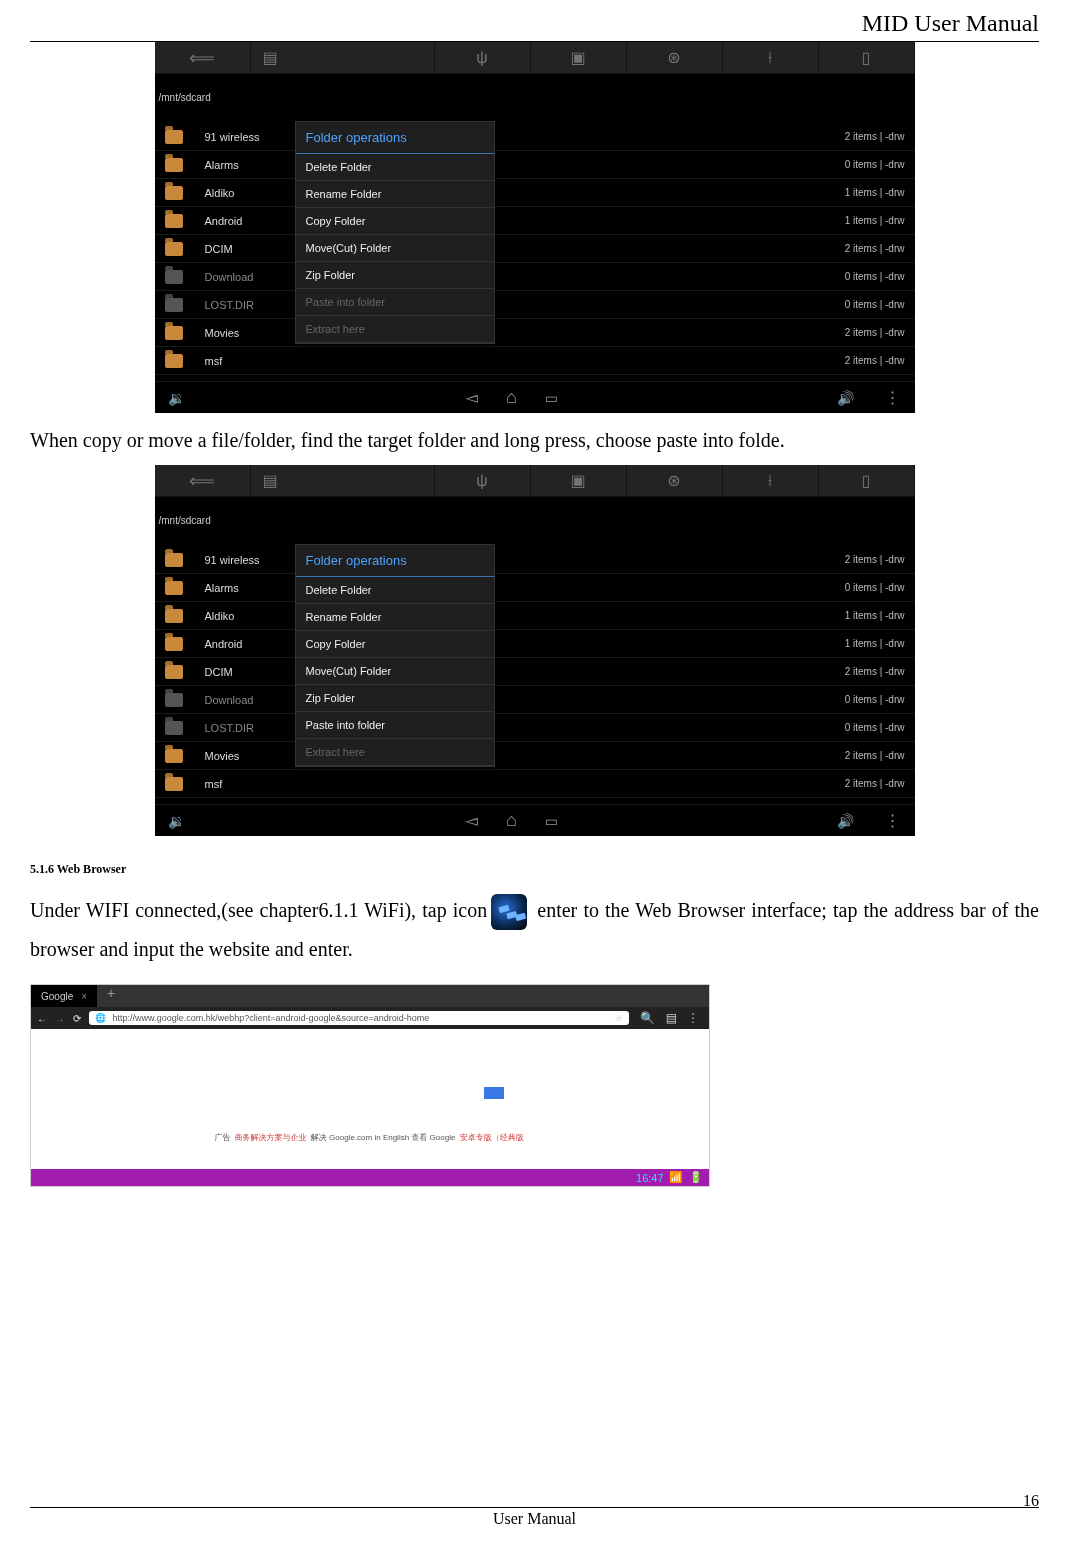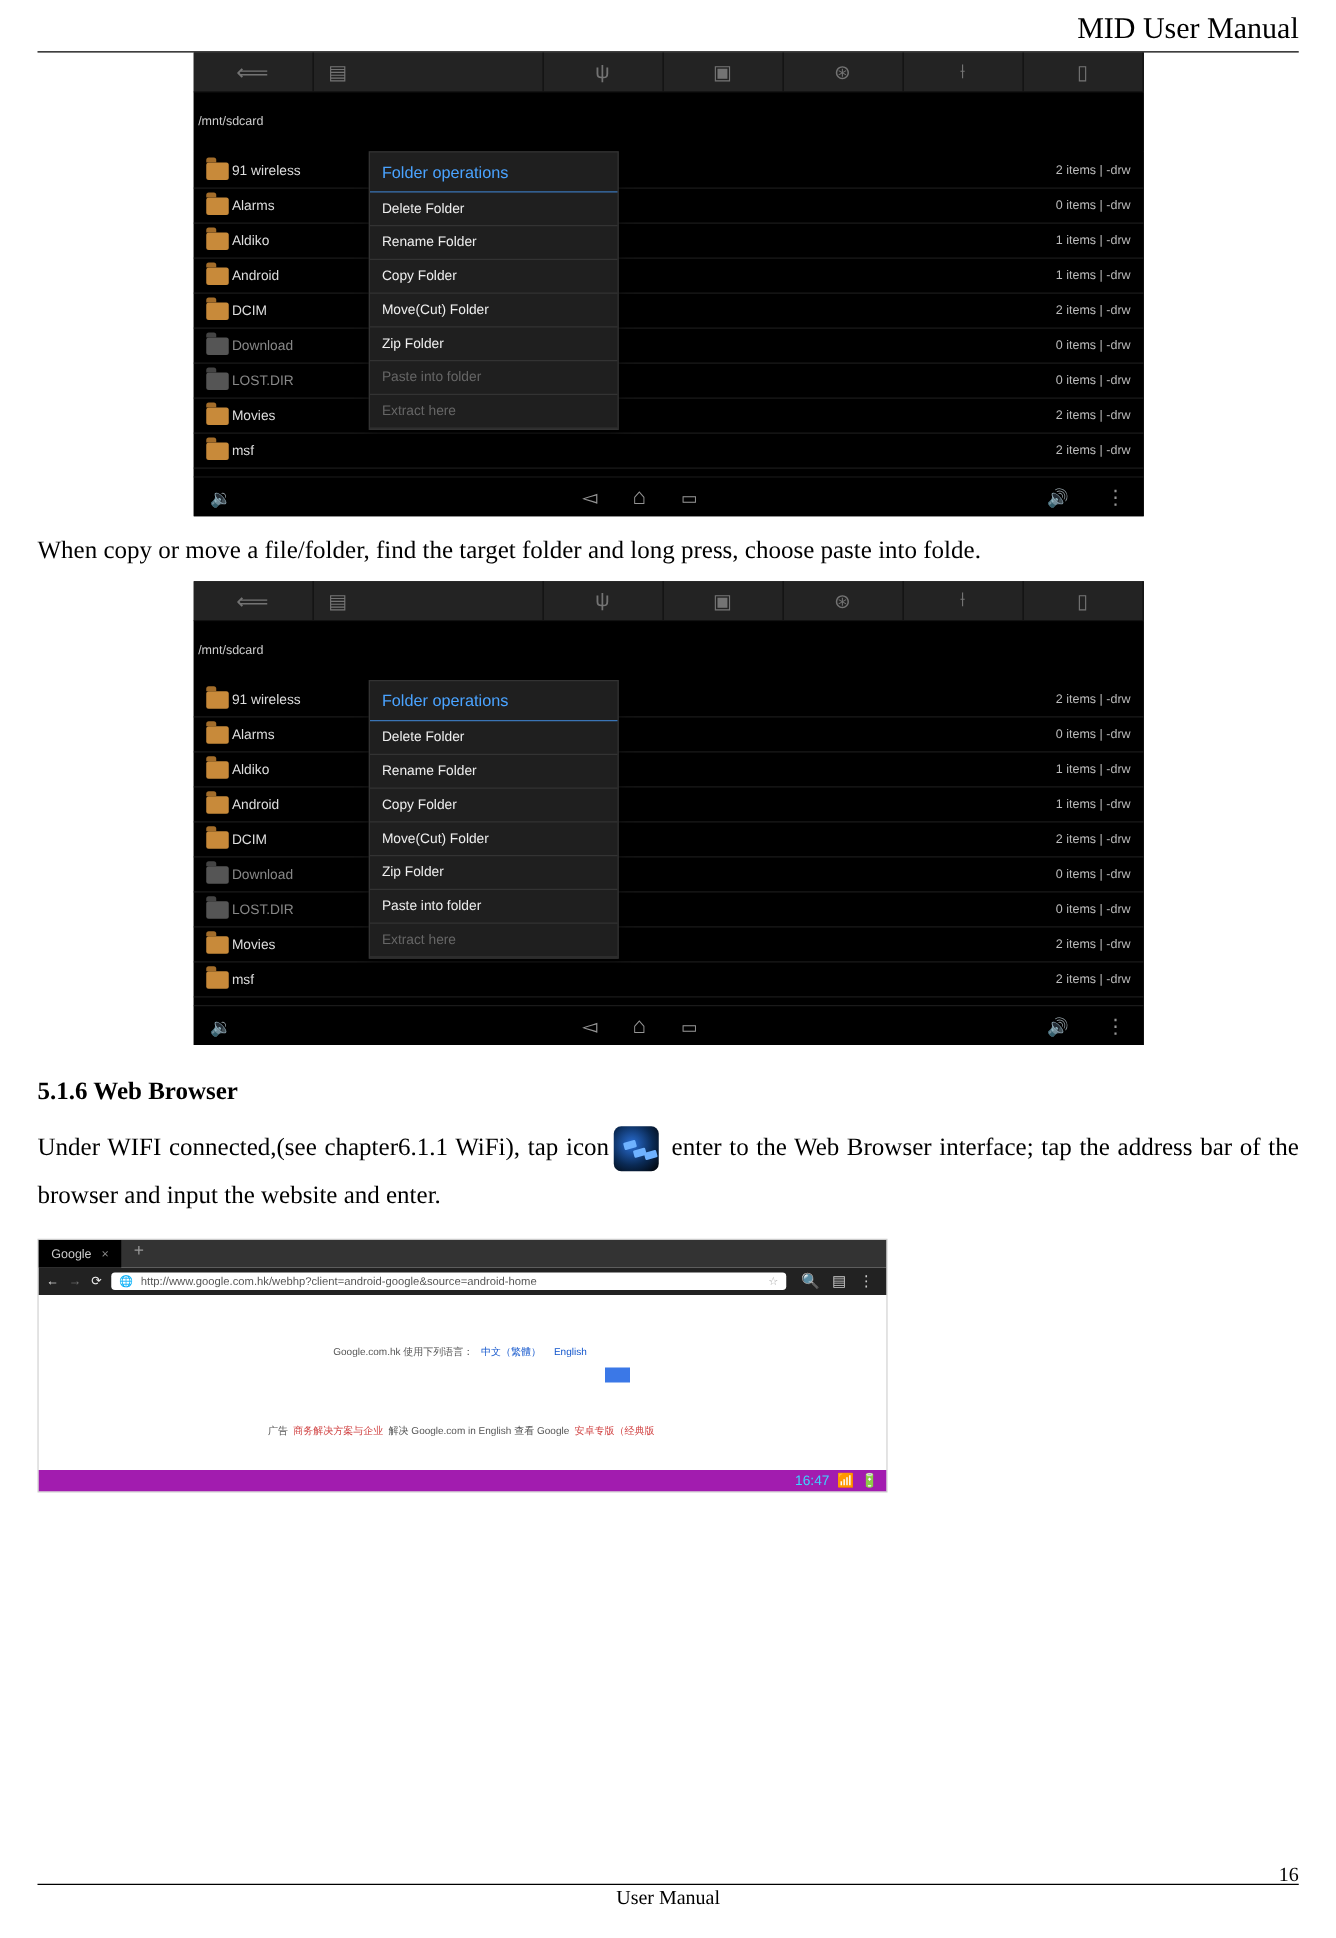--- a/index.html
+++ b/index.html
@@ -36,21 +36,21 @@
     bottom: 40px;
     font-size: 16px;
   }
   .body-text {
     font-size: 20px;
     line-height: 1.9;
     margin: 6px 0;
     text-align: justify;
   }
   .section-heading {
-    font-size: 20px;
+    font-size: 12px;
     font-weight: bold;
     margin: 26px 0 14px 0;
   }
   .inline-icon {
     display: inline-block;
     vertical-align: middle;
     width: 36px;
     height: 36px;
     border-radius: 6px;
     background: radial-gradient(circle at 40% 40%, #2a6fd6 0%, #0a2a55 55%, #000 100%);
@@ -111,21 +111,21 @@
     display: flex;
     align-items: center;
     justify-content: space-between;
     height: 28px;
     padding: 0 10px;
     border-bottom: 1px solid #1a1a1a;
   }
   .fs-row .left {
     display: flex;
     align-items: center;
-    gap: 1px;
+    gap: 20px;
     color: #ddd;
     font-size: 11px;
   }
   .fs-row .right {
     color: #bbb;
     font-size: 10px;
   }
   .fs-row.dim .left { color: #888; }
   .folder-ic {
     width: 18px;
@@ -560,25 +560,20 @@
       <span style="flex:1; overflow:hidden; white-space:nowrap;">http://www.google.com.hk/webhp?client=android-google&amp;source=android-home</span>
       <span class="addr-star">☆</span>
     </div>
     <div class="addr-icons">
       <span>🔍</span>
       <span>▤</span>
       <span>⋮</span>
     </div>
   </div>
   <div class="browser-body">
-    <div class="lang-line">
-      <span>Google.com.hk 使用下列语言：</span>
-      <a>中文（繁體）</a>
-      <a>English</a>
-    </div>
     <div class="search-btn-tiny"></div>
     <div class="footer-links">
       <span class="g">广告</span>
       <a>商务解决方案与企业</a>
       <span class="g">解决</span>
       <span class="g">Google.com in English</span>
       <span class="g">查看 Google</span>
       <a>安卓专版（经典版</a>
     </div>
   </div>

